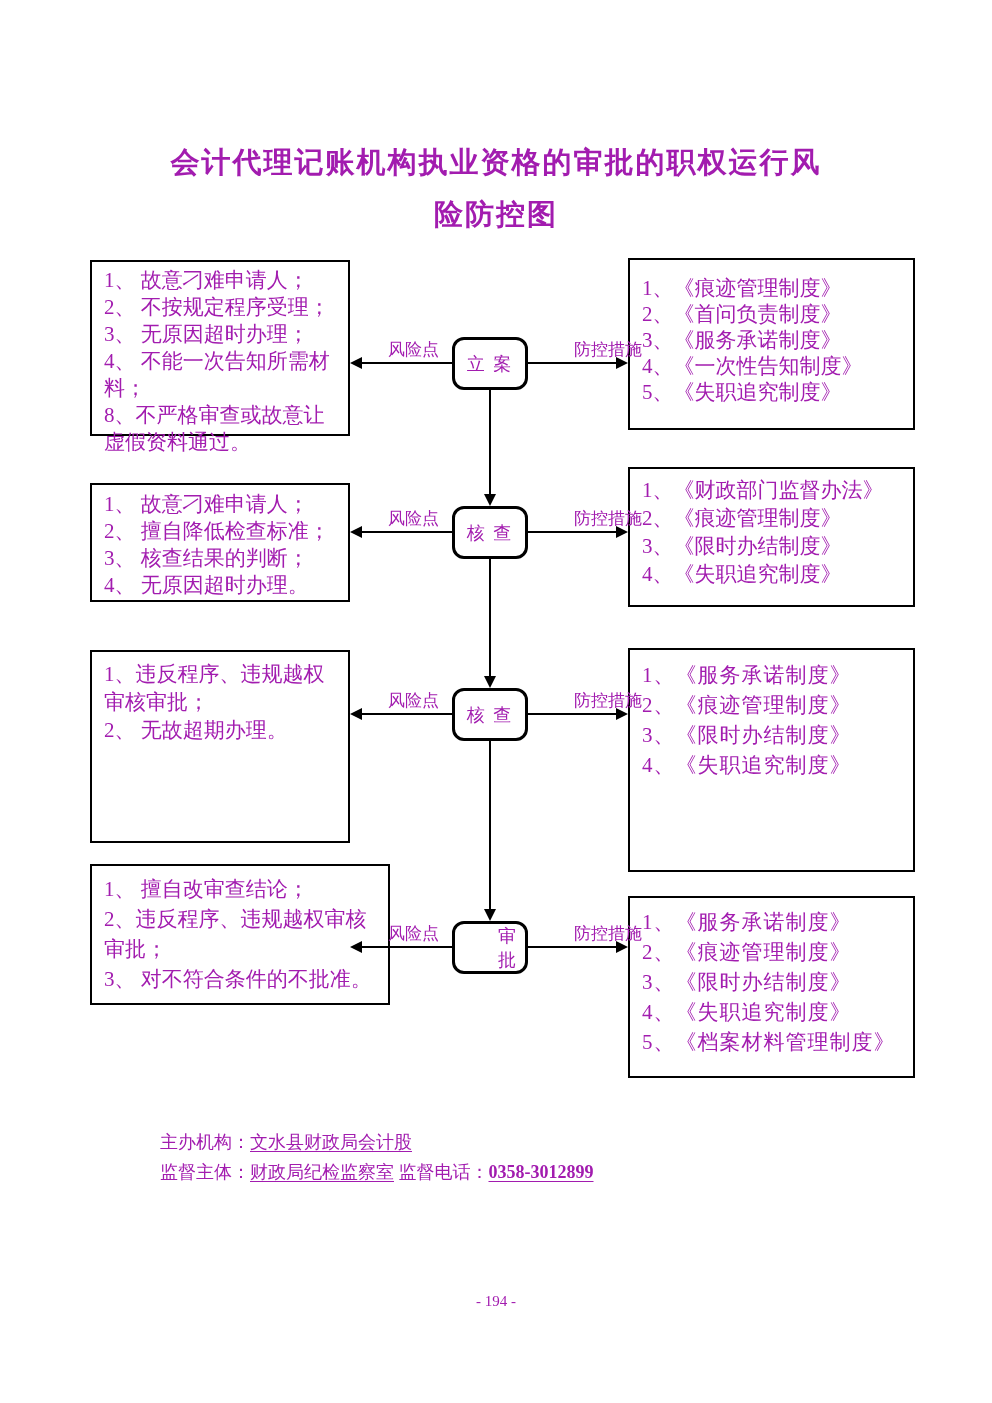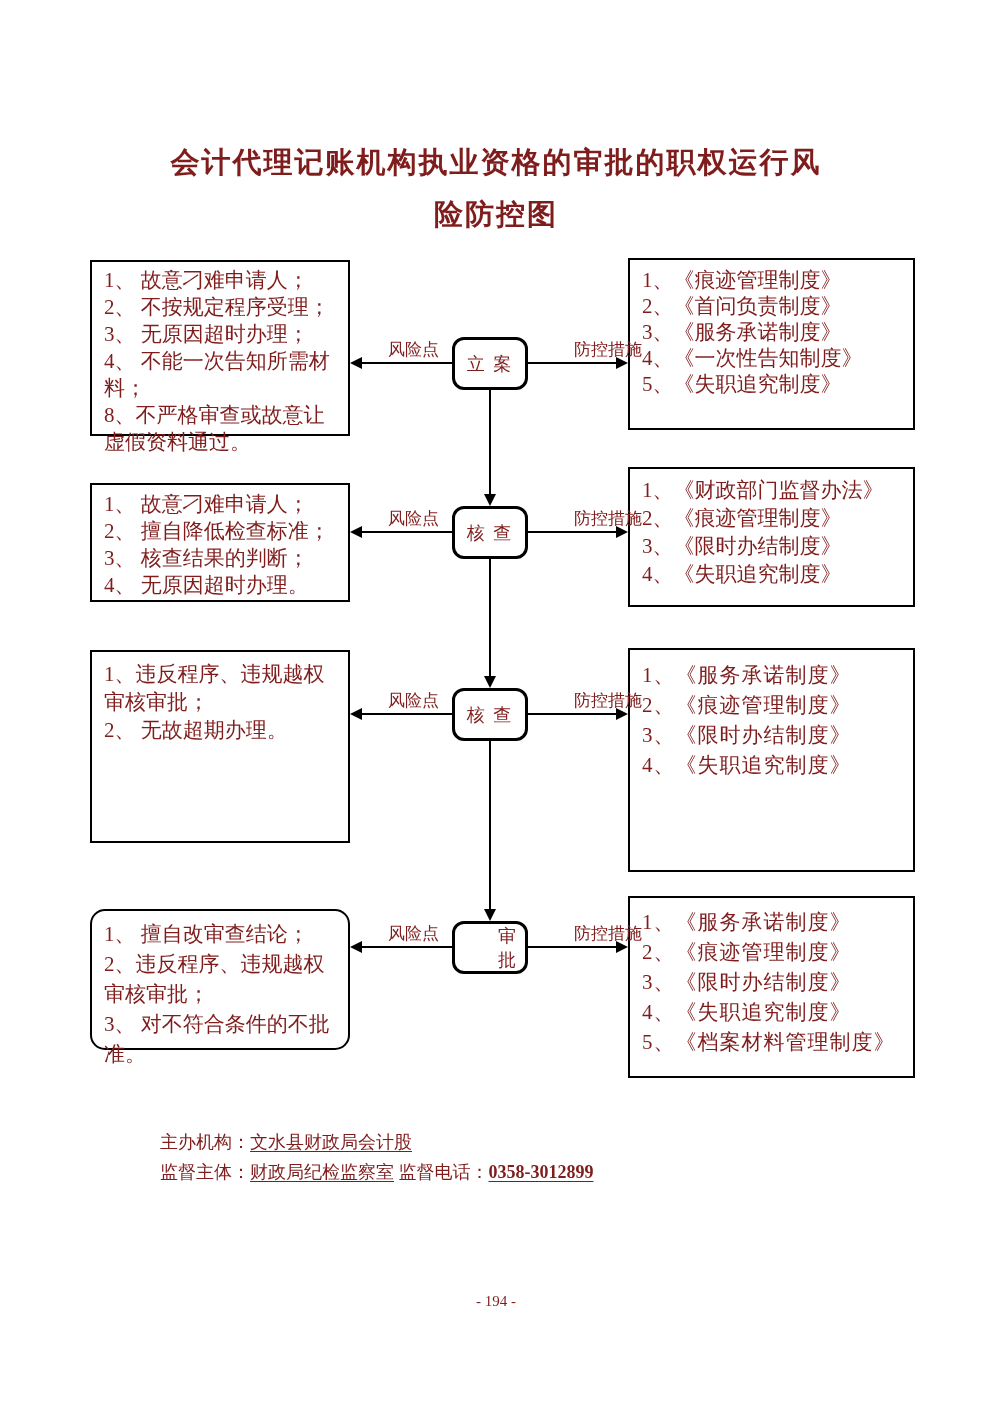--- a/index.html
+++ b/index.html
@@ -1,36 +1,36 @@
 <!DOCTYPE html>
 <html><head>
 <meta charset="utf-8">
 <style>
   html,body{margin:0;padding:0;background:#fff;}
   .page{
     position:relative;width:992px;height:1403px;background:#ffffff;
-    font-family:"Liberation Serif","DejaVu Serif",serif;color:#7f1d1d;overflow:hidden;
+    font-family:"Liberation Serif","DejaVu Serif",serif;color:#a21caf;overflow:hidden;
   }
   .title{
     position:absolute;top:136px;left:0;width:100%;text-align:center;
     font-size:29px;font-weight:bold;line-height:52px;letter-spacing:2px;
   }
   .rect-box{
     position:absolute;border:2px solid #000;background:#fff;box-sizing:border-box;
     font-size:21px;
   }
   .rect-box .item{display:block;}
   
   .b-r1l{left:90px;top:260px;width:260px;height:176px;padding:5px 12px;line-height:27px;}
-  .b-r1r{left:628px;top:258px;width:287px;height:172px;padding:7px 12px;line-height:26px;}
+  .b-r1r{left:628px;top:258px;width:287px;height:172px;padding:15px 12px;line-height:26px;}
   .b-r2l{left:90px;top:483px;width:260px;height:119px;padding:6px 12px;line-height:27px;}
   .b-r2r{left:628px;top:467px;width:287px;height:140px;padding:7px 12px;line-height:28px;}
   .b-r3l{left:90px;top:650px;width:260px;height:193px;padding:8px 12px;line-height:28px;}
   .b-r3r{left:628px;top:648px;width:287px;height:224px;padding:10px 12px;line-height:30px;letter-spacing:1px;}
-  .b-r4l{left:90px;top:909px;width:260px;height:141px;padding:8px 12px;line-height:30px;border-radius:15px;}
+  .b-r4l{left:90px;top:864px;width:300px;height:141px;padding:8px 12px;line-height:30px;}
   .b-r4r{left:628px;top:896px;width:287px;height:182px;padding:9px 12px;line-height:30px;letter-spacing:1px;}
   
   .stage{
     position:absolute;left:452px;width:76px;height:53px;background:#fff;
     border:3px solid #000;border-radius:12px;box-sizing:border-box;
     display:flex;align-items:center;justify-content:center;
     font-size:18px;letter-spacing:2px;
   }
   .s1{top:337px;} .s2{top:506px;} .s3{top:688px;} .s4{top:921px;padding-left:43px;}
   

